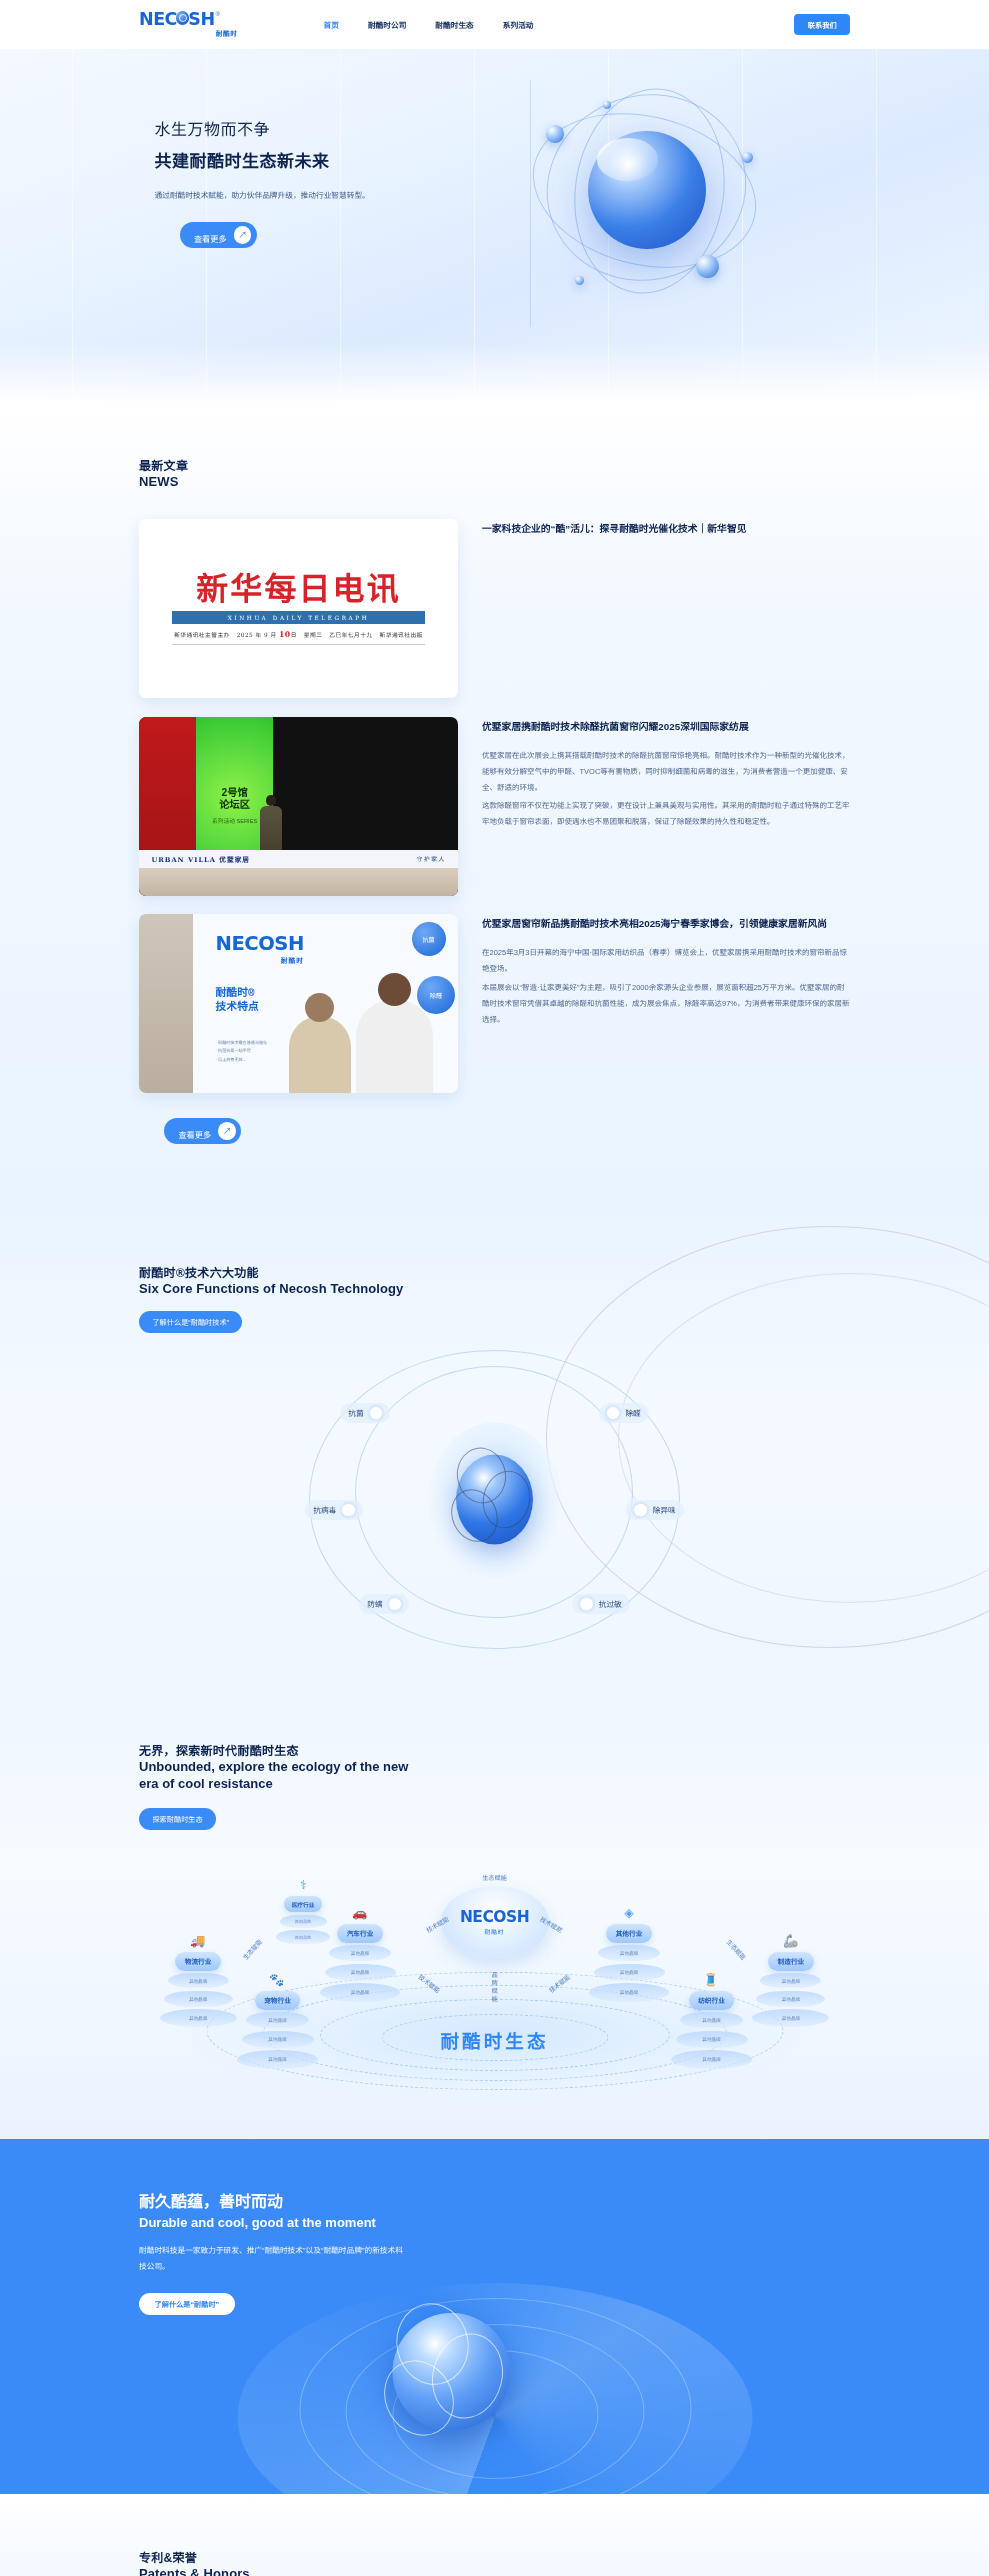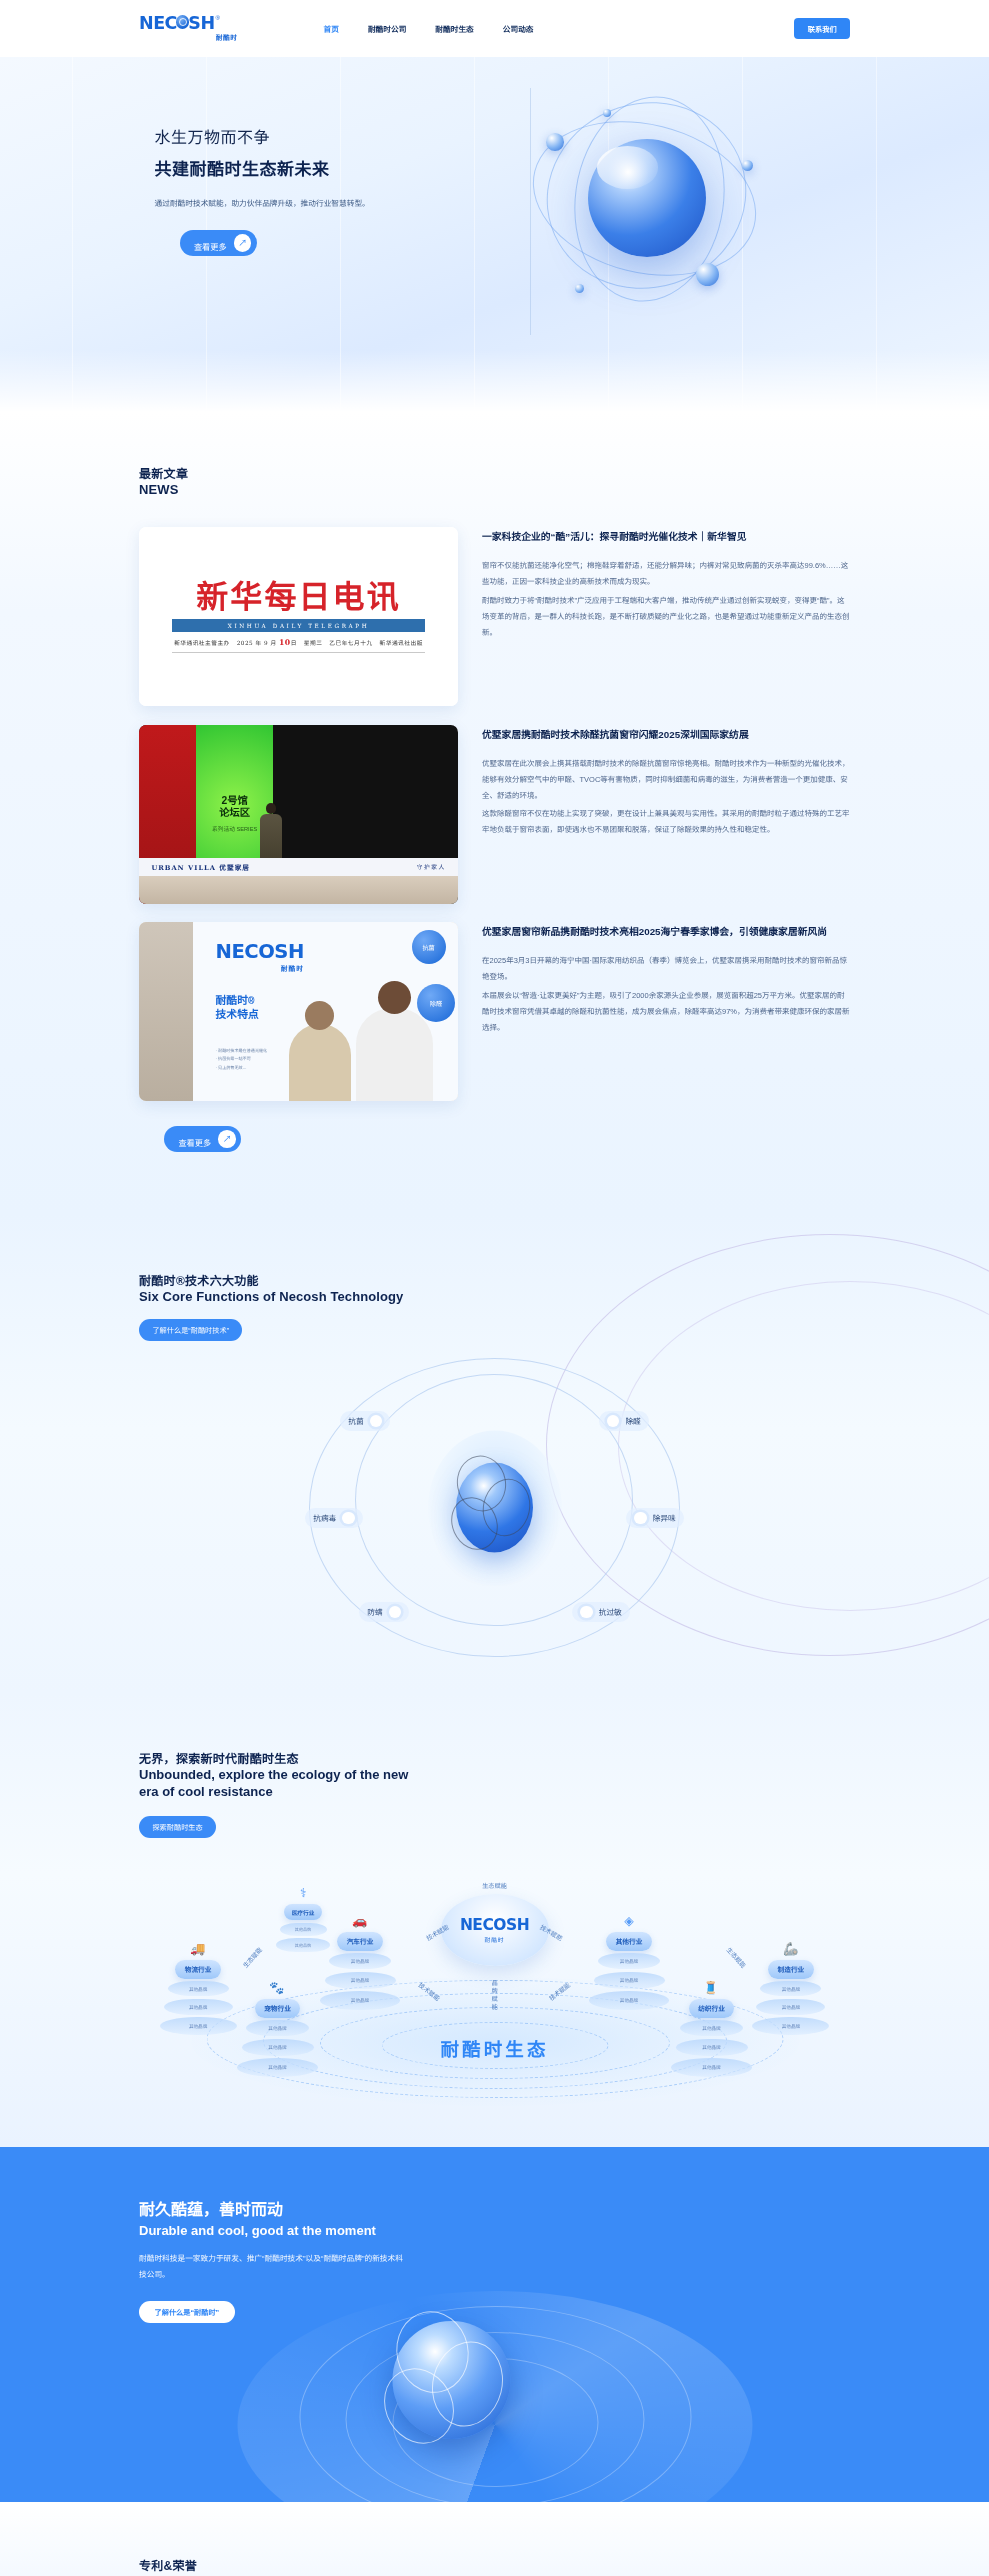--- a/index.html
+++ b/index.html
@@ -7,21 +7,21 @@
   body{
     width:989px;
     font-family:"Liberation Sans","DejaVu Sans",sans-serif;
     color:#0f2b5b;
     background:#fff;
     overflow-x:hidden;
   }
   .wrap{width:742px;margin:0 auto;position:relative;}
 
   
-  .header{height:57px;background:#ffffff;display:flex;align-items:center;position:relative;z-index:40;}
+  .header{height:49px;background:#ffffff;display:flex;align-items:center;position:relative;z-index:40;}
   .header-inner{width:742px;margin:0 auto;display:flex;align-items:center;}
   .logo{display:flex;flex-direction:column;align-items:flex-start;width:118px;padding-left:15.5px;}
   .logo-row{display:flex;align-items:flex-start;}
   .logo-text{font-size:17.5px;font-weight:bold;letter-spacing:-0.5px;color:#1766d6;line-height:0.95;font-family:"DejaVu Sans",sans-serif;}
   .logo-reg{font-size:6.2px;color:#1766d6;margin-left:1px;margin-top:-1px;}
   .logo-sub{font-size:6.7px;color:#1766d6;font-weight:bold;align-self:flex-end;margin-right:4.1px;letter-spacing:0.5px;}
   .logo-ball{
     display:inline-block;width:13.4px;height:13.4px;border-radius:50%;
     background:radial-gradient(circle at 35% 30%,#7fb4f5,#1766d6 70%);
     vertical-align:-2.1px;margin:0 -1px;position:relative;
@@ -280,21 +280,21 @@
         <span class="logo-text">SH</span>
         <span class="logo-reg">®</span>
       </div>
       <div class="logo-sub">耐酷时</div>
     </div>
 
     <nav class="nav">
       <a href="#" class="active">首页</a>
       <a href="#">耐酷时公司</a>
       <a href="#">耐酷时生态</a>
-      <a href="#">公司动态</a>
+      <a href="#">系列活动</a>
     </nav>
 
     <button class="contact-btn">联系我们</button>
   </div>
 </header>
 
 <section class="hero">
   <div class="hero-stripes">
     <span style="left:72px"></span>
       <span style="left:206px"></span>
@@ -352,24 +352,20 @@
               <b>10</b><span>日</span>&nbsp;&nbsp;
               <span>星期三</span>&nbsp;&nbsp;
               <span>乙巳年七月十九</span>&nbsp;&nbsp;
               <span>新华通讯社出版</span>
             </div>
             <div class="xh-rule"></div>
           </div>
         </div>
         <div class="news-text">
           <h3 class="news-title">一家科技企业的“酷”活儿：探寻耐酷时光催化技术｜新华智见</h3>
-          <div class="news-body">
-            <p>窗帘不仅能抗菌还能净化空气；棉拖鞋穿着舒适，还能分解异味；内裤对常见致病菌的灭杀率高达99.6%……这些功能，正因一家科技企业的高新技术而成为现实。</p>
-            <p>耐酷时致力于将“耐酷时技术”广泛应用于工程端和大客户端，推动传统产业通过创新实现蜕变，变得更“酷”。这场变革的背后，是一群人的科技长跑，是不断打破质疑的产业化之路，也是希望通过功能重新定义产品的生态创新。</p>
-          </div>
         </div>
       </article>
 
       <article class="news-item">
         <div class="thumb">
           <div class="ex2">
             <div class="lcol"></div>
             <div class="gcol">
               <div class="hall" style="white-space:pre-line">2号馆
 论坛区</div>

